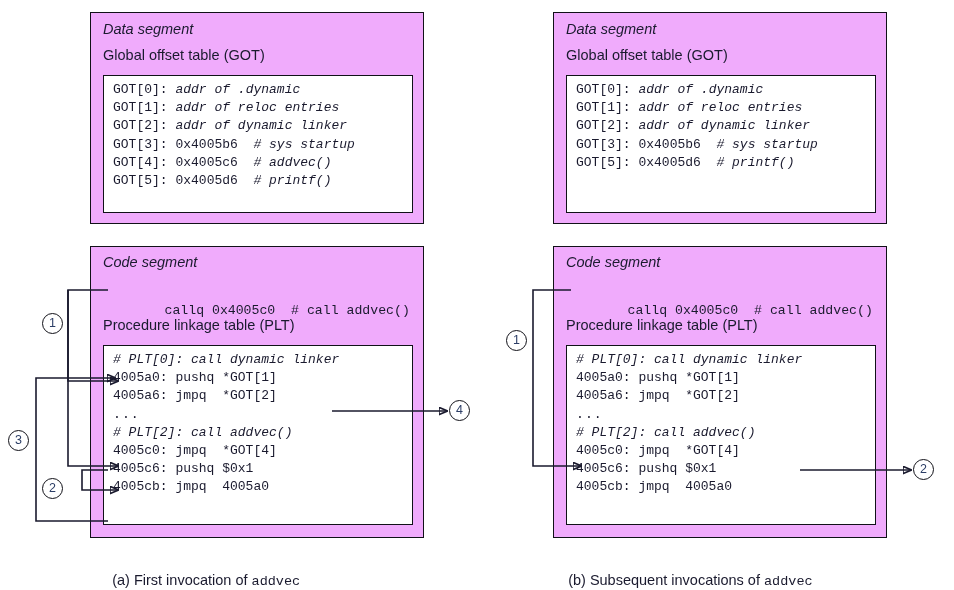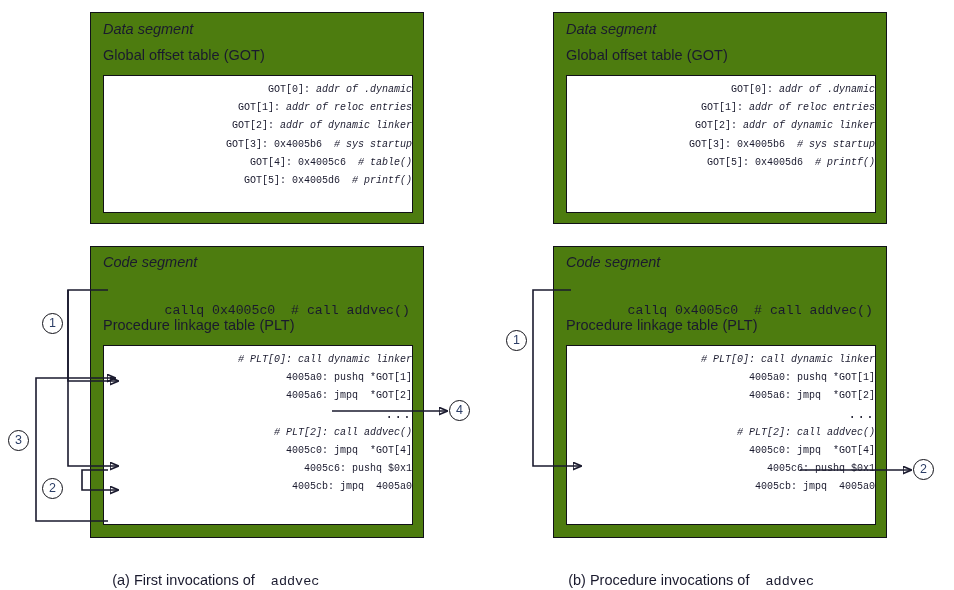--- a/index.html
+++ b/index.html
@@ -13,24 +13,23 @@
   }
   .figure{position:absolute;left:0;top:0;width:954px;height:590px;}
 
   
   svg.wires{position:absolute;left:0;top:0;width:954px;height:590px;pointer-events:none;}
   svg.wires line, svg.wires path, svg.wires polyline{stroke:#1a1a2e;stroke-width:1.6;fill:none;}
 
   
   .panel{
     position:absolute;
-    background:#4d7c0f;
+    background:#f0abfc;
     border:1.6px solid #111118;
     box-sizing:border-box;
-    text-align:right;
   }
   .panel-title{
     font-style:italic;
     font-size:14.5px;
     font-family:"Liberation Sans", sans-serif;
     color:#1a1a2e;
     position:absolute;
   }
   .panel-sub{
     font-size:14.5px;
@@ -51,21 +50,21 @@
   
   .innerbox{
     position:absolute;
     background:#ffffff;
     border:1.4px solid #111118;
     box-sizing:border-box;
     padding:5px 0 5px 9px;
   }
   .row{
     font-family:"Liberation Mono","DejaVu Sans Mono",monospace;
-    font-size:10px;
+    font-size:13px;
     line-height:18.2px;
     white-space:pre;
     color:#1a1a2e;
   }
   .row .it{font-style:italic;}
   .row.bold, .row.bold .it{font-weight:bold;}
   .row.ell{letter-spacing:1px;font-size:13.2px;}
 
   
   .circ{
@@ -86,37 +85,36 @@
   .caption{
     position:absolute;
     font-family:"Liberation Sans", sans-serif;
     font-size:14.5px;
     color:#1a1a2e;
     white-space:pre;
   }
   .caption .mono{
     font-family:"Liberation Mono","DejaVu Sans Mono",monospace;
     font-size:13.5px;
-    margin-left:12px;
   }
 </style>
 </head>
 <body>
 
 <div class="figure">
 
   <div class="panel" style="left:90px;top:12px;width:334px;height:212px;">
     <div class="panel-title" style="left:12px;top:8px;">Data segment</div>
     <div class="panel-sub" style="left:12px;top:34px;">Global offset table (GOT)</div>
     <div class="innerbox" style="left:12px;top:62px;width:310px;height:138px;">
       <div class="row"><span class="lbl">GOT[0]: </span><span class="val it">addr of .dynamic</span></div>
       <div class="row"><span class="lbl">GOT[1]: </span><span class="val it">addr of reloc entries</span></div>
       <div class="row"><span class="lbl">GOT[2]: </span><span class="val it">addr of dynamic linker</span></div>
       <div class="row"><span class="lbl">GOT[3]: </span><span class="val"><span>0x4005b6  </span><span class="it"># sys startup</span></span></div>
-      <div class="row"><span class="lbl">GOT[4]: </span><span class="val"><span>0x4005c6  </span><span class="it"># table()</span></span></div>
+      <div class="row"><span class="lbl">GOT[4]: </span><span class="val"><span>0x4005c6  </span><span class="it"># addvec()</span></span></div>
       <div class="row"><span class="lbl">GOT[5]: </span><span class="val"><span>0x4005d6  </span><span class="it"># printf()</span></span></div>
     </div>
   </div>
 
   <div class="panel" style="left:90px;top:246px;width:334px;height:292px;">
     <div class="panel-title" style="left:12px;top:7px;">Code segment</div>
     <div class="codeline-top" style="left:26px;top:41px;">
       <span>callq 0x4005c0</span><span class="cm">  </span><span class="cm"># call addvec()</span>
     </div>
     <div class="panel-sub" style="left:12px;top:70px;">Procedure linkage table (PLT)</div>
@@ -186,19 +184,19 @@
 
   <div class="circ" style="left:42px;top:313px;">1</div>
   <div class="circ" style="left:8px;top:430px;">3</div>
   <div class="circ" style="left:42px;top:478px;">2</div>
   <div class="circ" style="left:449px;top:400px;">4</div>
 
   <div class="circ" style="left:506px;top:330px;">1</div>
   <div class="circ" style="left:913px;top:459px;">2</div>
 
   <div class="caption" style="left:96px;top:556px;">
-    <span>(a) First invocations of </span><span class="mono">addvec</span>
+    <span>(a) First invocation of </span><span class="mono">addvec</span>
   </div>
   <div class="caption" style="left:552px;top:556px;">
-    <span>(b) Procedure invocations of </span><span class="mono">addvec</span>
+    <span>(b) Subsequent invocations of </span><span class="mono">addvec</span>
   </div>
 
 </div>
 
 </body></html>

